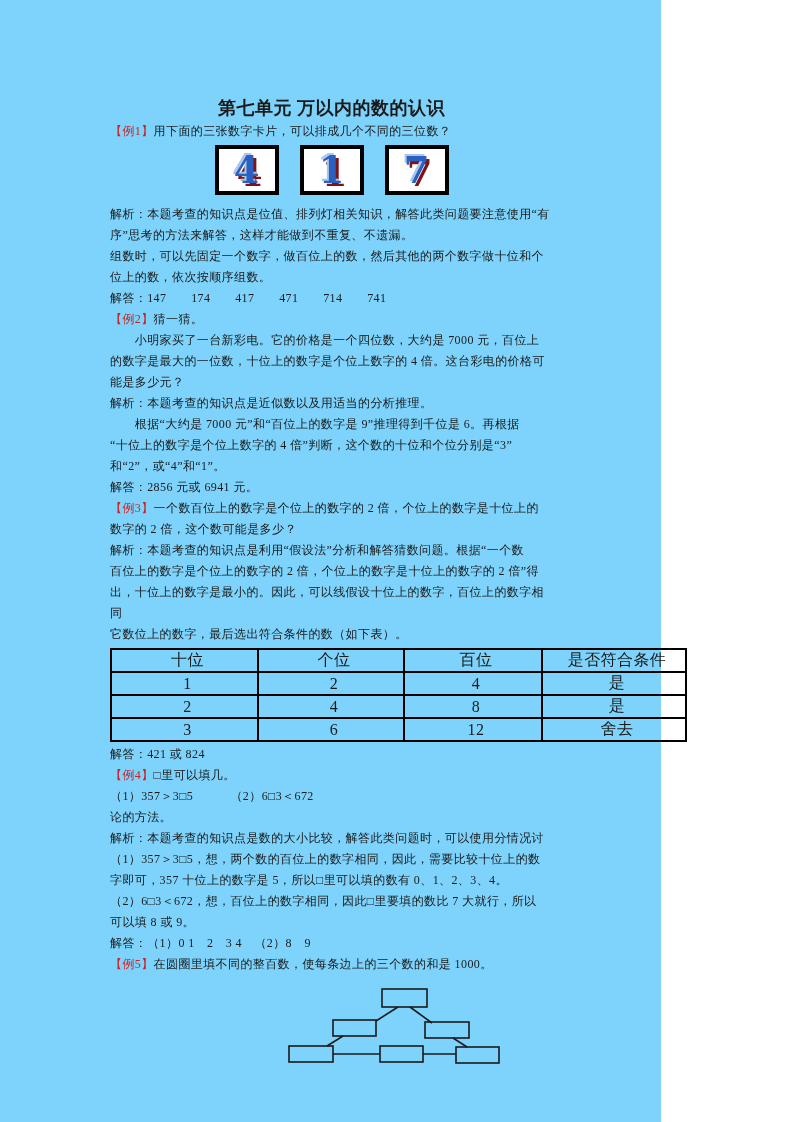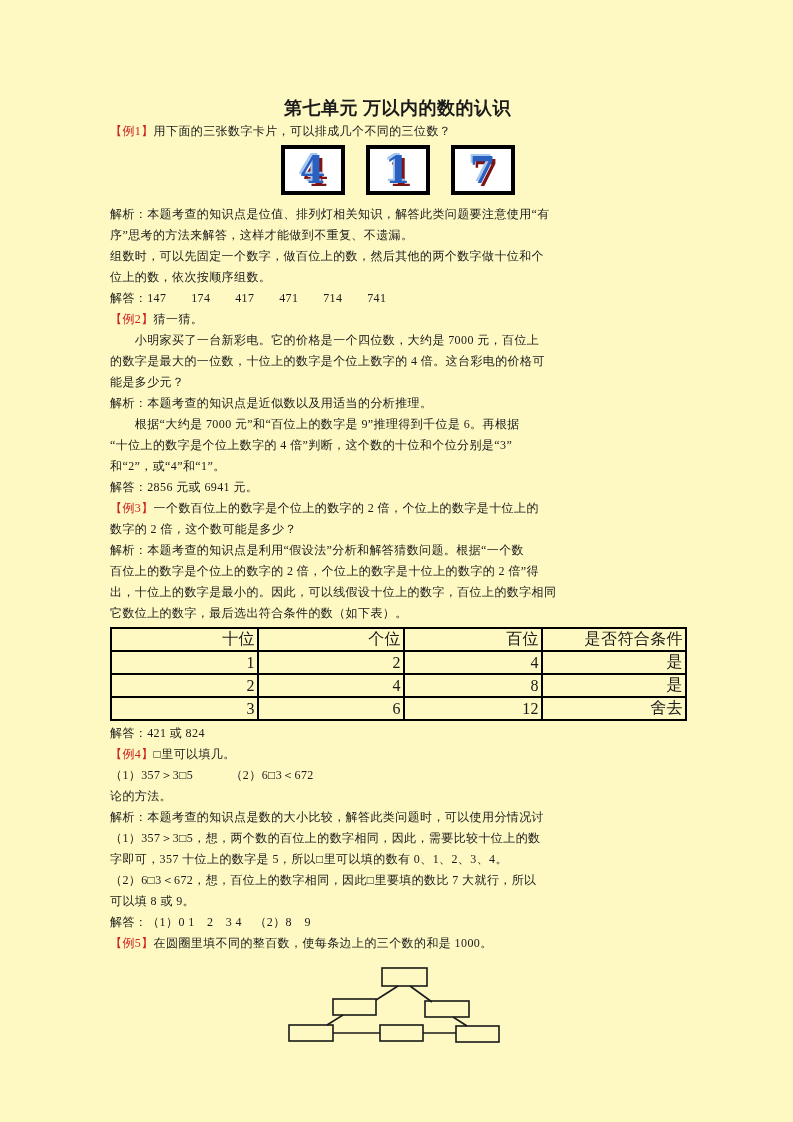--- a/index.html
+++ b/index.html
@@ -1,26 +1,26 @@
 <!DOCTYPE html>
 <html><head>
 <meta charset="utf-8">
 <style>
   html,body{margin:0;padding:0;background:#ffffff;}
   body{width:793px;height:1122px;font-family:"Liberation Serif","DejaVu Serif",serif;color:#1a1a1a;overflow:hidden;}
-  .page{box-sizing:border-box;width:793px;height:1122px;padding:97px 108px 0 110px;background:#fef9c3;}
+  .page{box-sizing:border-box;width:661px;height:1122px;padding:97px 108px 0 110px;background:#7dd3fc;}
   .title{font-size:18px;font-weight:700;text-align:center;line-height:23px;letter-spacing:.5px;margin-bottom:1px;}
   .line{font-size:12px;line-height:21px;letter-spacing:.4px;white-space:pre-wrap;}
   .ex{color:#cc2222;}
   .cards{display:flex;justify-content:center;gap:21px;margin:3px 0 9px 0;}
   .card{width:56px;height:42px;border:4px solid #000;background:#fff;display:flex;align-items:center;justify-content:center;}
   .digit{font-family:"DejaVu Serif",serif;font-weight:700;font-size:37px;line-height:1;color:#2b5fc0;
          text-shadow:-2px -2px 0 #a6c8ee, 3px 3px 0 #7d1418;}
   table.cmp{border-collapse:collapse;table-layout:fixed;width:575px;margin:3px 0 2px 0;}
-  table.cmp th,table.cmp td{border:2px solid #000;font-weight:400;text-align:right;font-size:16px;
+  table.cmp th,table.cmp td{border:2px solid #000;font-weight:400;text-align:center;font-size:16px;
          height:19px;padding:0 2px 0 8px;letter-spacing:.4px;font-family:"Liberation Serif","DejaVu Serif",serif;}
   .diagram{margin:12px 0 0 140px;}
   .diagram svg{display:block;}
 </style>
 </head>
 <body>
 
 <div class="page">
 
   <div class="title">第七单元 万以内的数的认识</div>

